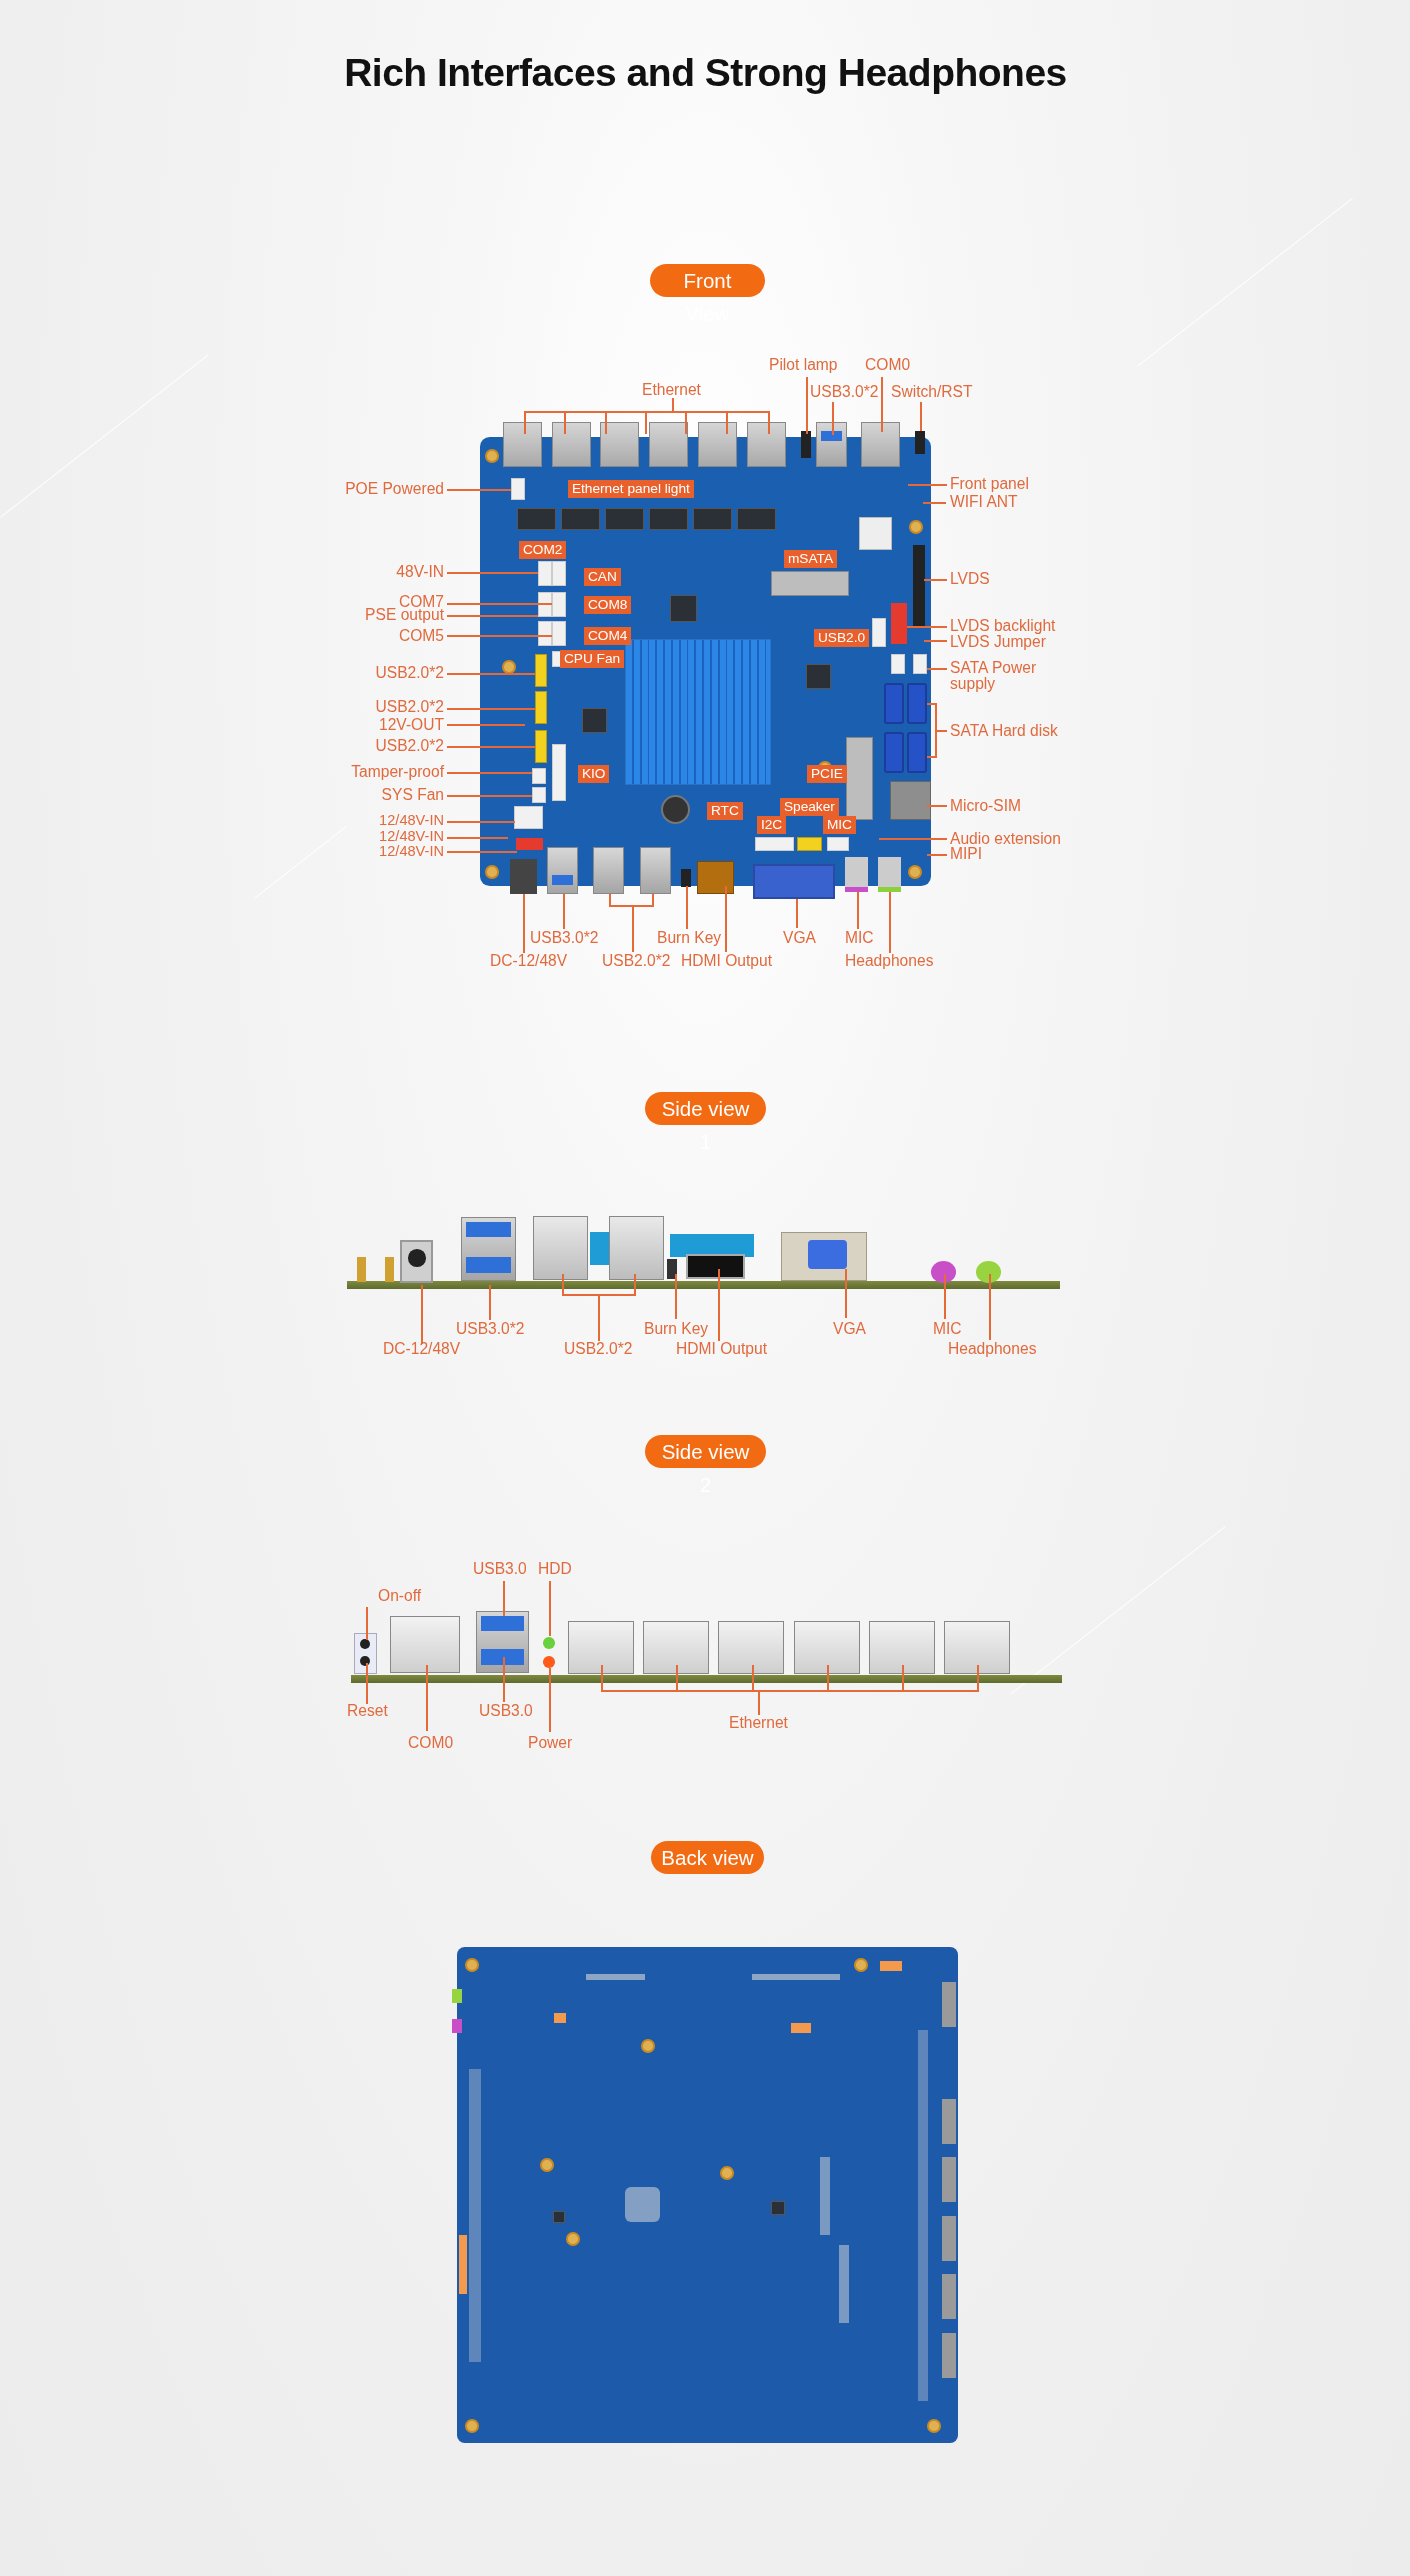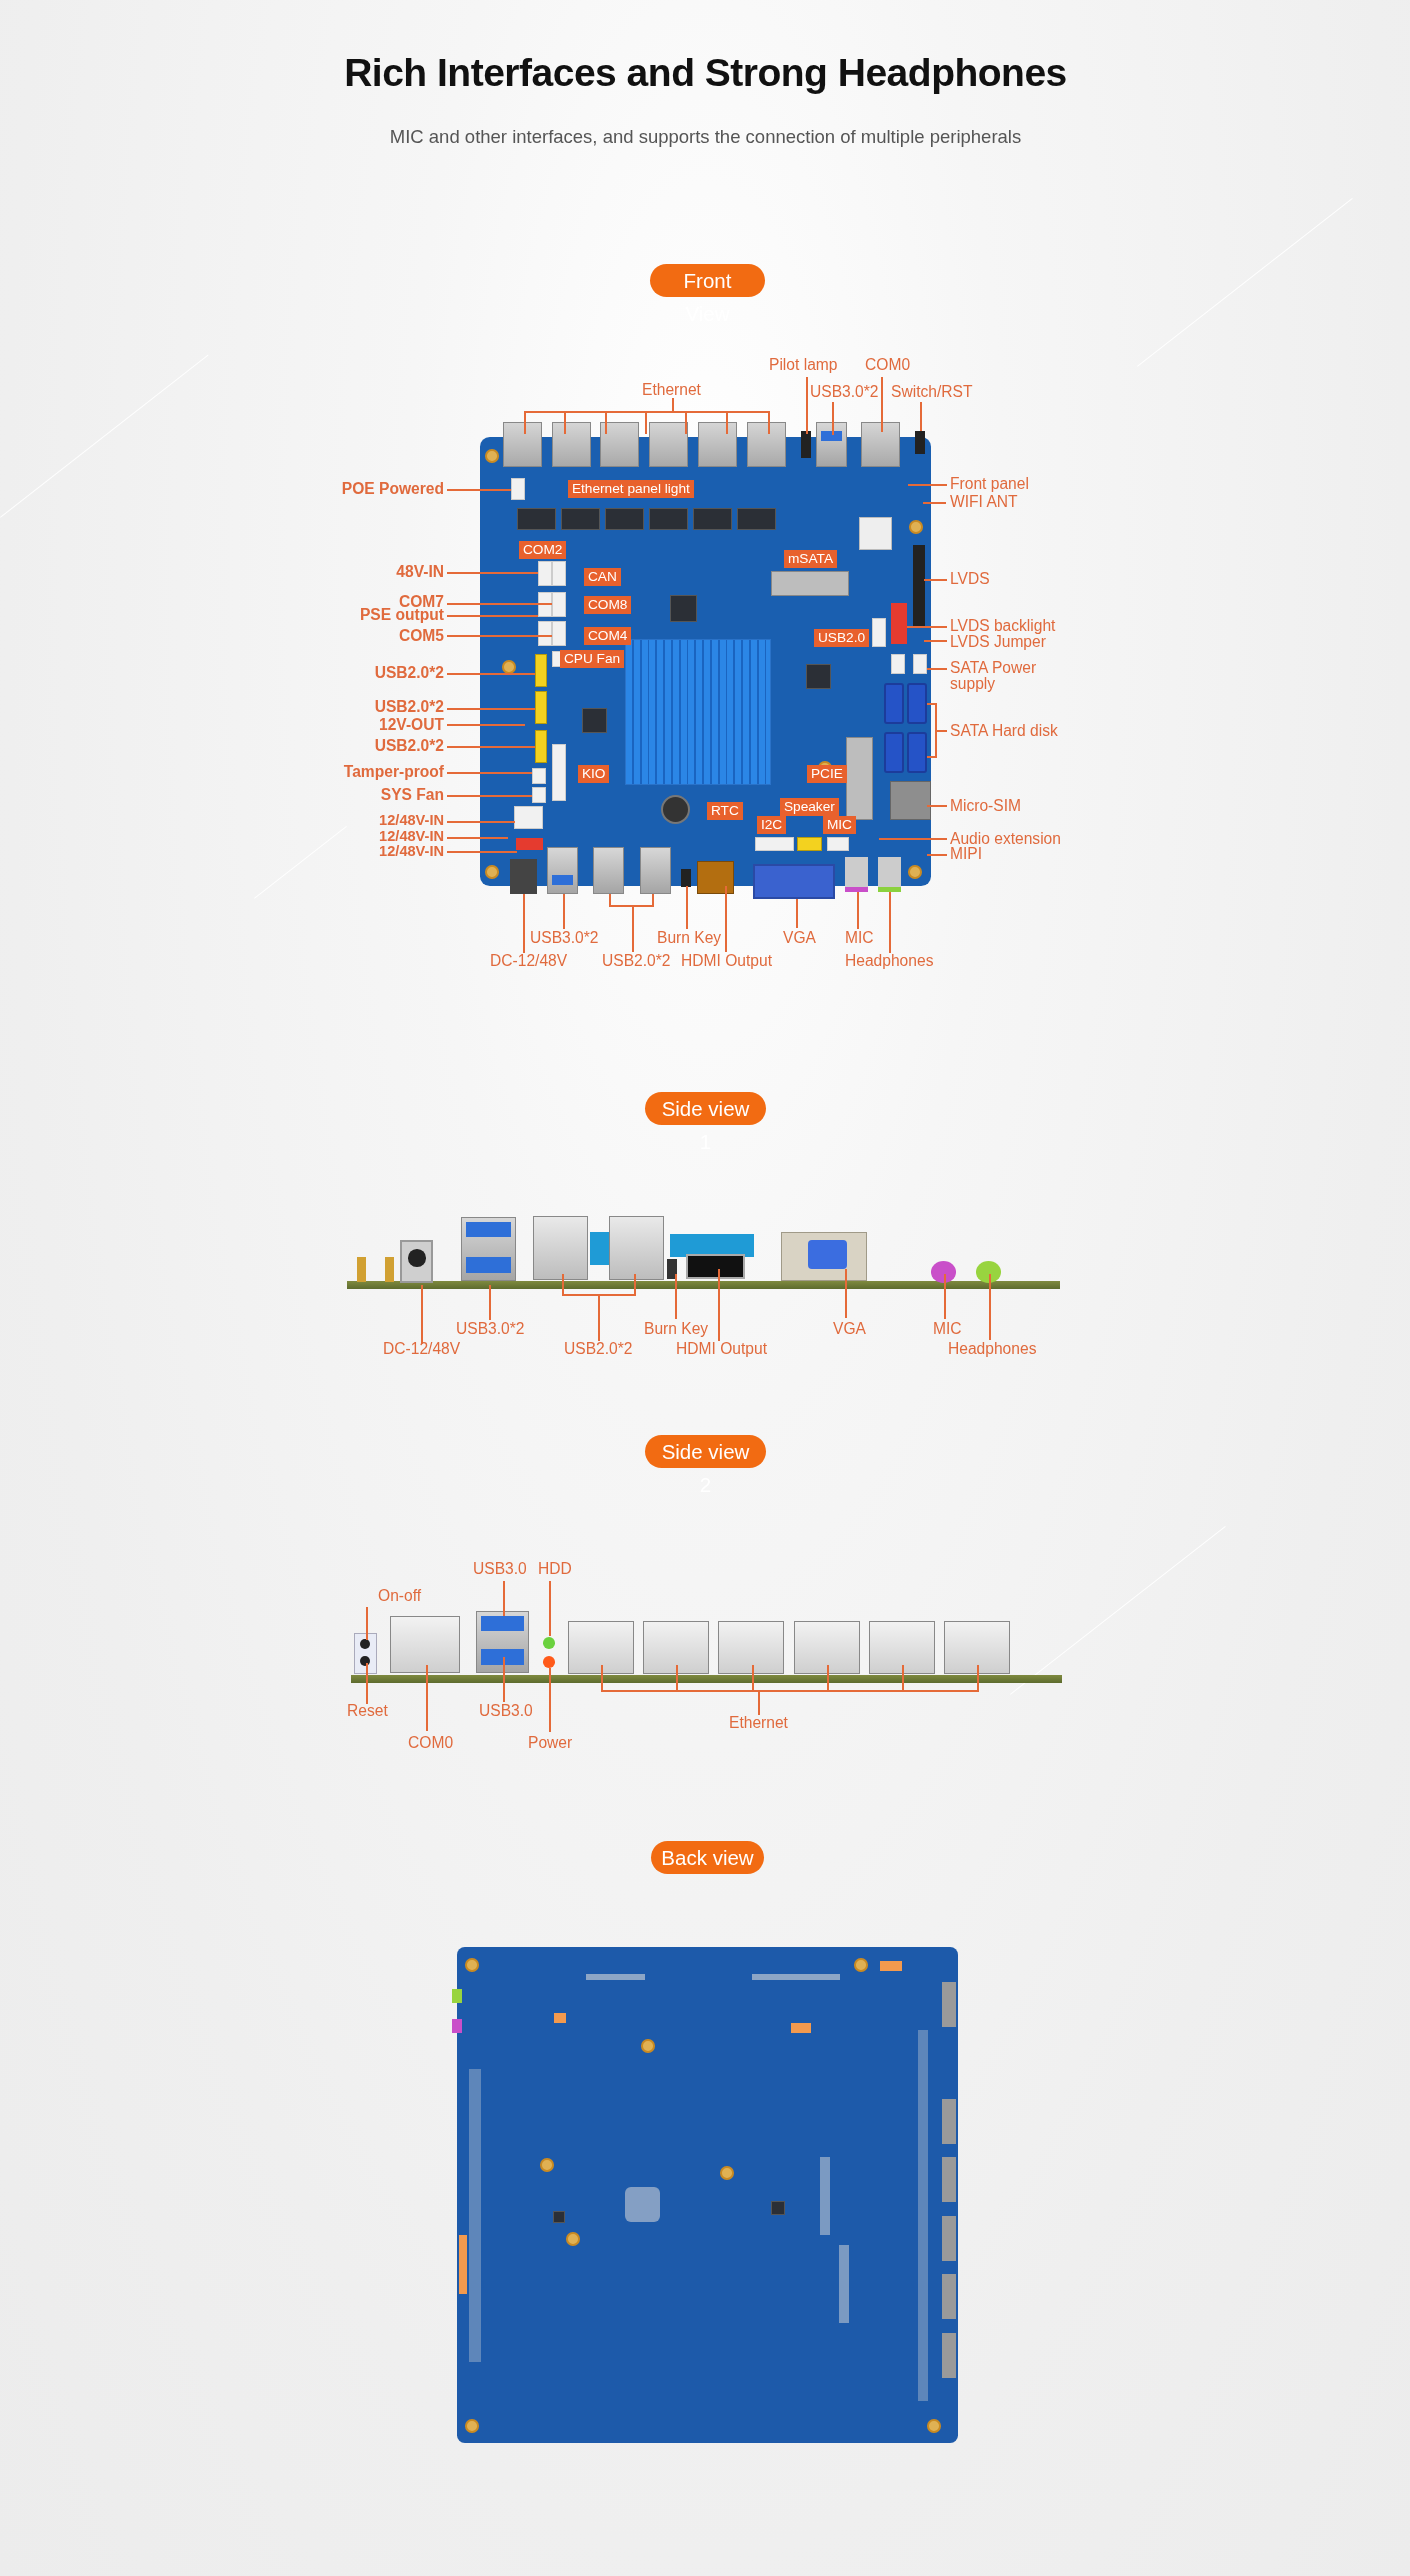--- a/index.html
+++ b/index.html
@@ -22,21 +22,21 @@
   .subtitle {
     position: absolute; left: 332px; width: 747px; top: 125px; text-align: center;
     font-size: 18.5px; line-height: 23.4px; color: #555;
   }
   .pill {
     position: absolute; height: 33px; border-radius: 16.6px; background: #f26b12;
     color: #fff; font-size: 20.5px; line-height: 33px; text-align: center; padding: 0 9.8px;
   }
 
   .lbl { position: absolute; color: #e06a3d; font-size: 15.6px; line-height: 17.6px; white-space: nowrap; }
-  .lbl.r { text-align: right; font-weight: bold; }
+  .lbl.r { text-align: right; }
   .tag {
     position: absolute; background: #e8612d; color: #fff; font-size: 13.7px; line-height: 17.6px;
     padding: 0 3.9px; white-space: nowrap;
   }
   .ln { position: absolute; background: #e56a38; }
 
   
   .board { position: absolute; background: #1a5fb0; border-radius: 9.8px; }
   .rj45 { position: absolute; background: linear-gradient(#d5d5d5, #a9a9a9); border: 1px solid #888; }
   .heatsink {
@@ -61,21 +61,20 @@
 </head>
 <body>
 
 <div class="deco-line" style="left:0;top:517px;width:264px;transform:rotate(-38deg);"></div>
 <div class="deco-line" style="left:1137px;top:366px;width:273px;transform:rotate(-38deg);"></div>
 <div class="deco-line" style="left:254px;top:898px;width:117px;transform:rotate(-38deg);"></div>
 <div class="deco-line" style="left:1010px;top:1694px;width:273px;transform:rotate(-38deg);"></div>
 
 <h1 class="title">Rich Interfaces and Strong Headphones</h1>
 <div class="subtitle">
-  <div>MIC and other interfaces, and supports the connection of multiple peripherals</div>
 </div>
 
 <div class="pill" style="left:650px;top:264px;width:115px;">Front View</div>
 
 <section>
 
   <div class="board" style="left:480px;top:437px;width:451px;height:449px;"></div>
 
   <div class="rj45" style="left:503px;top:422px;width:39px;height:45px;"></div>
   <div class="rj45" style="left:552px;top:422px;width:39px;height:45px;"></div>

